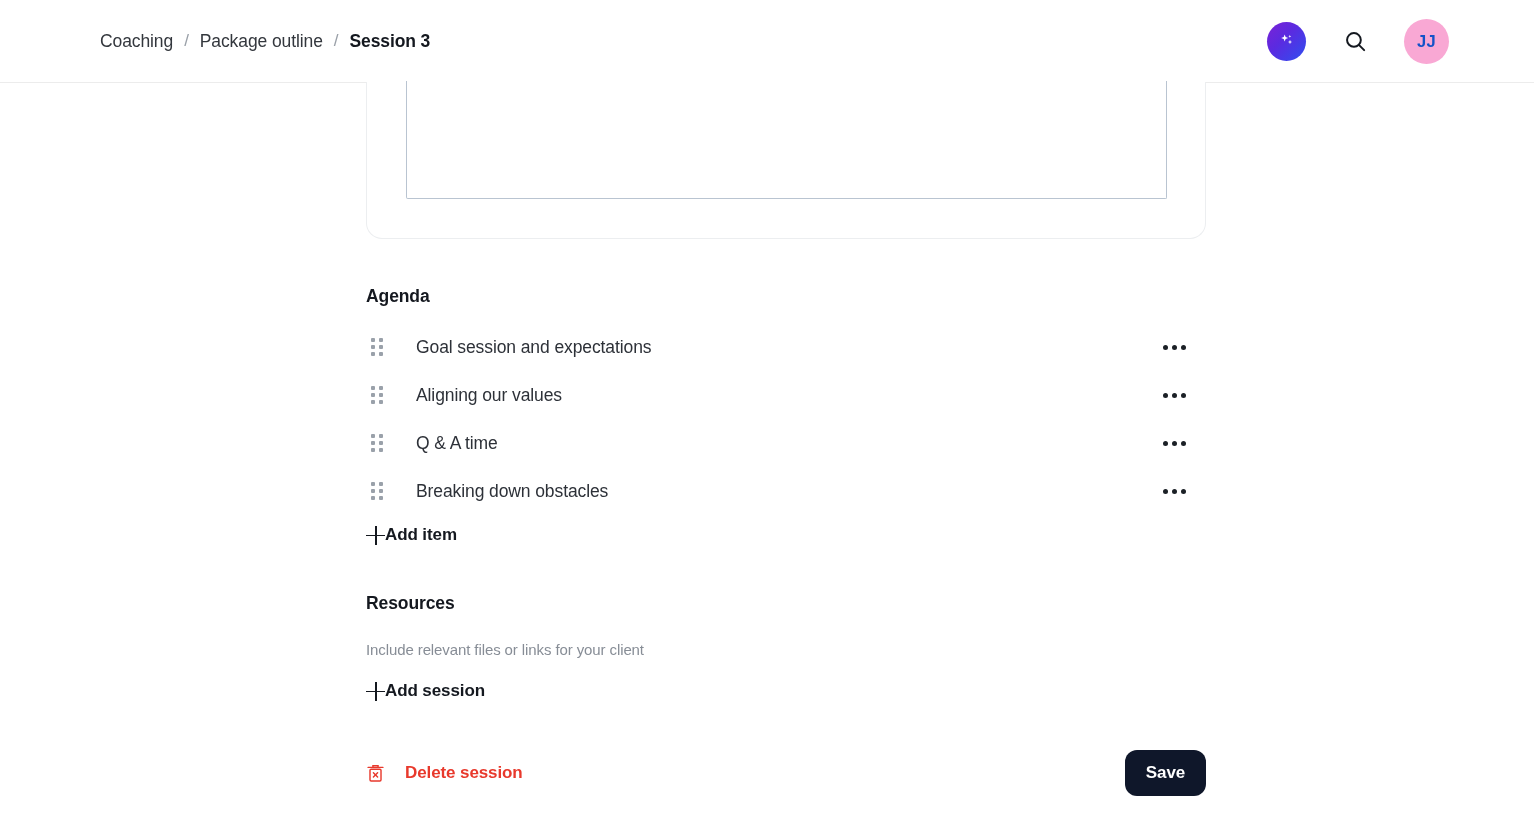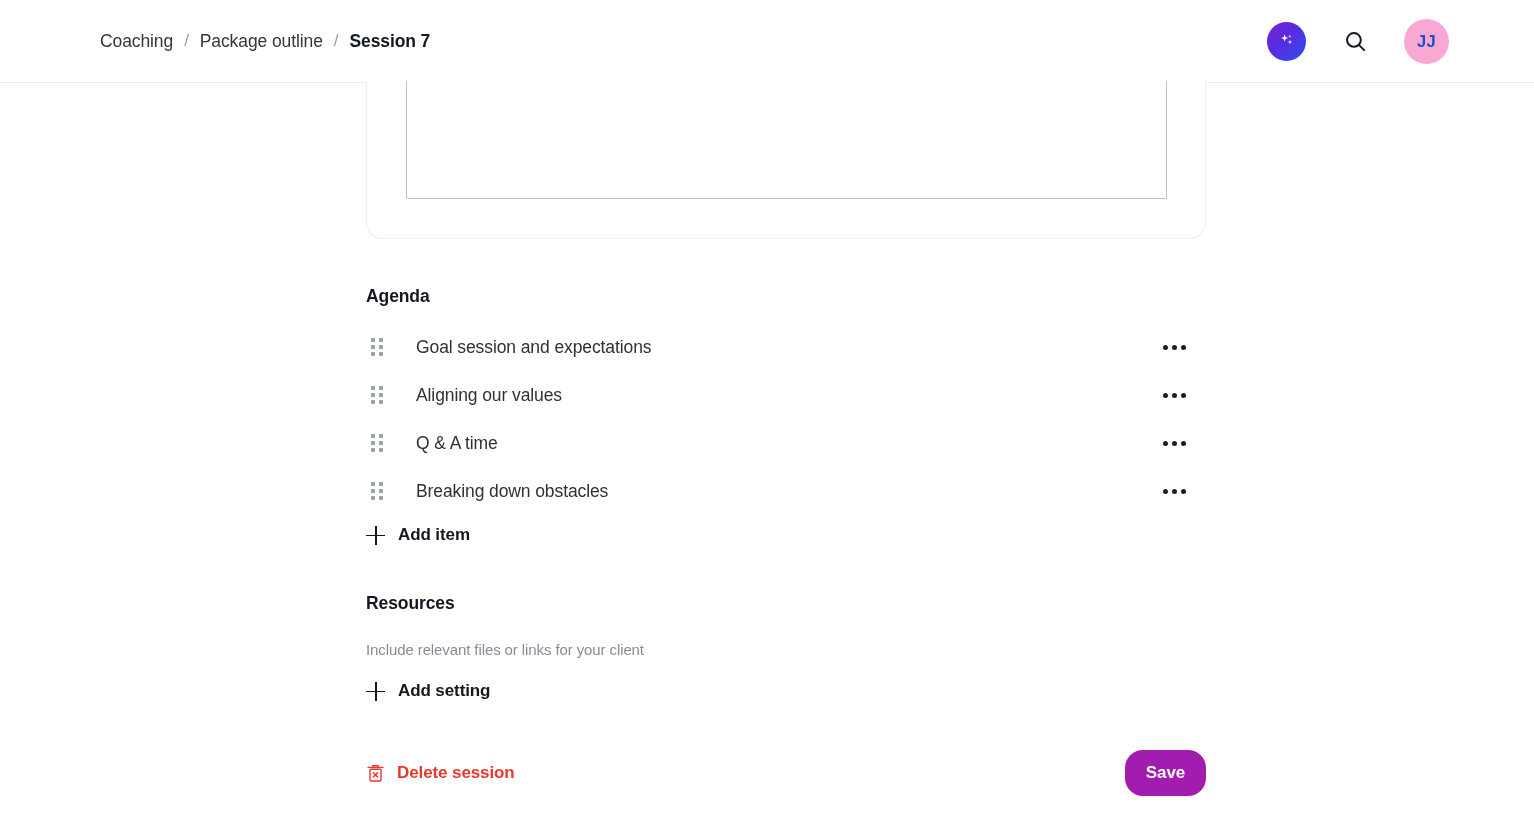--- a/index.html
+++ b/index.html
@@ -198,21 +198,20 @@
     display: block;
     width: 5px;
     height: 5px;
     border-radius: 50%;
     background: #1b2026;
   }
 
   .add-link {
     display: flex;
     align-items: center;
-    gap: 13px;
     margin-top: 10px;
     font-size: 17px;
     font-weight: 700;
     color: #14181f;
     letter-spacing: -0.1px;
     cursor: pointer;
     background: none;
     border: none;
     padding: 0;
     font-family: "Liberation Sans", sans-serif;
@@ -247,57 +246,57 @@
     margin-top: 49px;
     width: 840px;
     display: flex;
     align-items: center;
     justify-content: space-between;
   }
 
   .delete-button {
     display: flex;
     align-items: center;
-    gap: 12px;
+    gap: 20px;
     background: none;
     border: none;
     padding: 0;
     cursor: pointer;
     font-family: "Liberation Sans", sans-serif;
     font-size: 17px;
     font-weight: 700;
     color: #e8392c;
     letter-spacing: -0.1px;
   }
 
   .save-button {
     width: 81px;
     height: 46px;
-    border-radius: 18px;
-    background: #a21caf;
+    border-radius: 12px;
+    background: #0f172a;
     color: #ffffff;
     font-family: "Liberation Sans", sans-serif;
     font-size: 17px;
     font-weight: 700;
     letter-spacing: -0.1px;
     border: none;
     cursor: pointer;
   }
 </style>
 </head>
 <body>
 
 <div class="header">
 
   <nav class="breadcrumb">
     <span class="crumb-link">Coaching</span>
     <span class="crumb-sep">/</span>
     <span class="crumb-link">Package outline</span>
     <span class="crumb-sep">/</span>
-    <span class="crumb-current">Session 7</span>
+    <span class="crumb-current">Session 3</span>
   </nav>
 
   <div class="header-actions">
 
     <button class="ai-button">
       <svg width="20" height="20" viewBox="0 0 24 24">
         <path d="M9.2 4.2l1.15 3.05L13.4 8.4l-3.05 1.15L9.2 12.6 8.05 9.55 5 8.4l3.05-1.15z" fill="#ffffff"></path>
         <path d="M15.6 10.6l.72 1.9 1.9.72-1.9.72-.72 1.9-.72-1.9-1.9-.72 1.9-.72z" fill="#ffffff"></path>
         <path d="M15.4 4.6l.5 1.3 1.3.5-1.3.5-.5 1.3-.5-1.3-1.3-.5 1.3-.5z" fill="#ffffff"></path>
       </svg>
@@ -403,21 +402,21 @@
         <span class="plus-icon"></span>
         <span>Add item</span>
       </button>
     </div>
 
     <div id="resources-section">
       <div class="section-title">Resources</div>
       <div class="resources-hint">Include relevant files or links for your client</div>
       <button id="add-resource-link" class="add-link">
         <span class="plus-icon"></span>
-        <span>Add setting</span>
+        <span>Add session</span>
       </button>
     </div>
 
     <div class="actions-row">
 
       <button class="delete-button">
         <svg width="19" height="20" viewBox="0 0 20 21" fill="none" stroke="#e8392c" stroke-width="1.5" stroke-linecap="round">
           <line x1="2.2" y1="4.6" x2="17.8" y2="4.6"></line>
           <path d="M7.3 4.6V2.9h5.4v1.7"></path>
           <rect x="4.2" y="6.5" width="11.6" height="12.4" rx="1.2"></rect>

